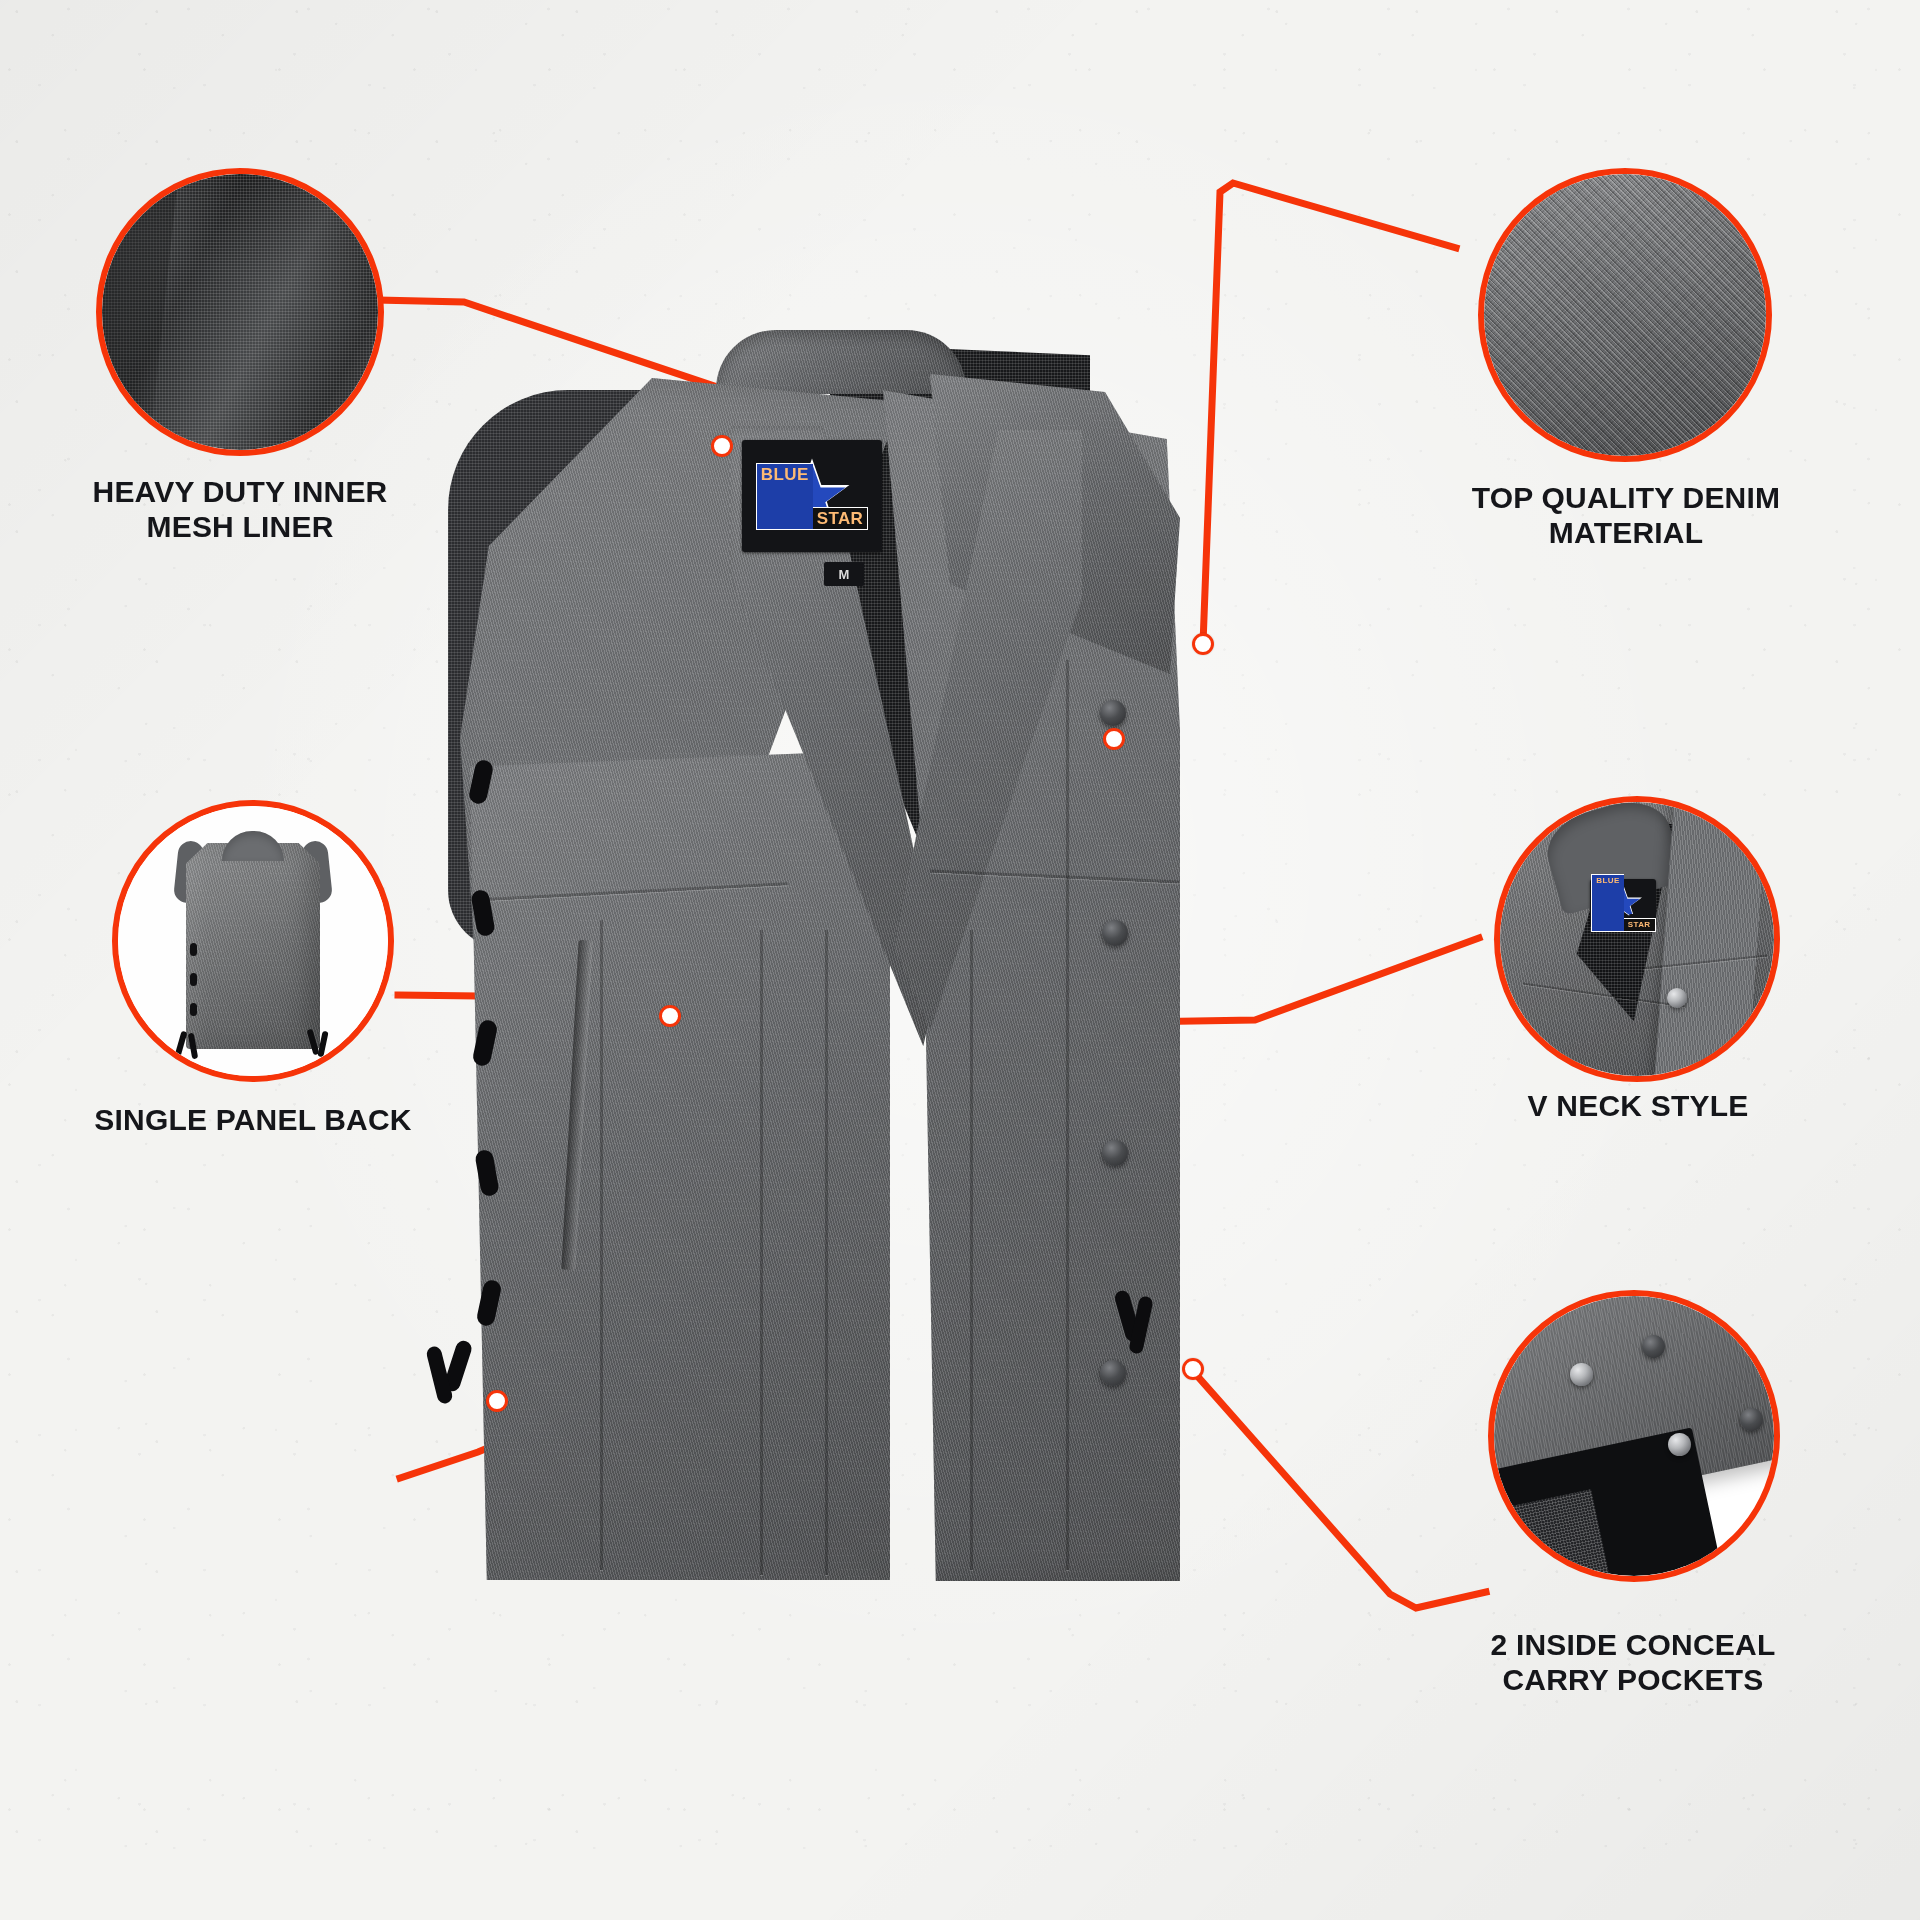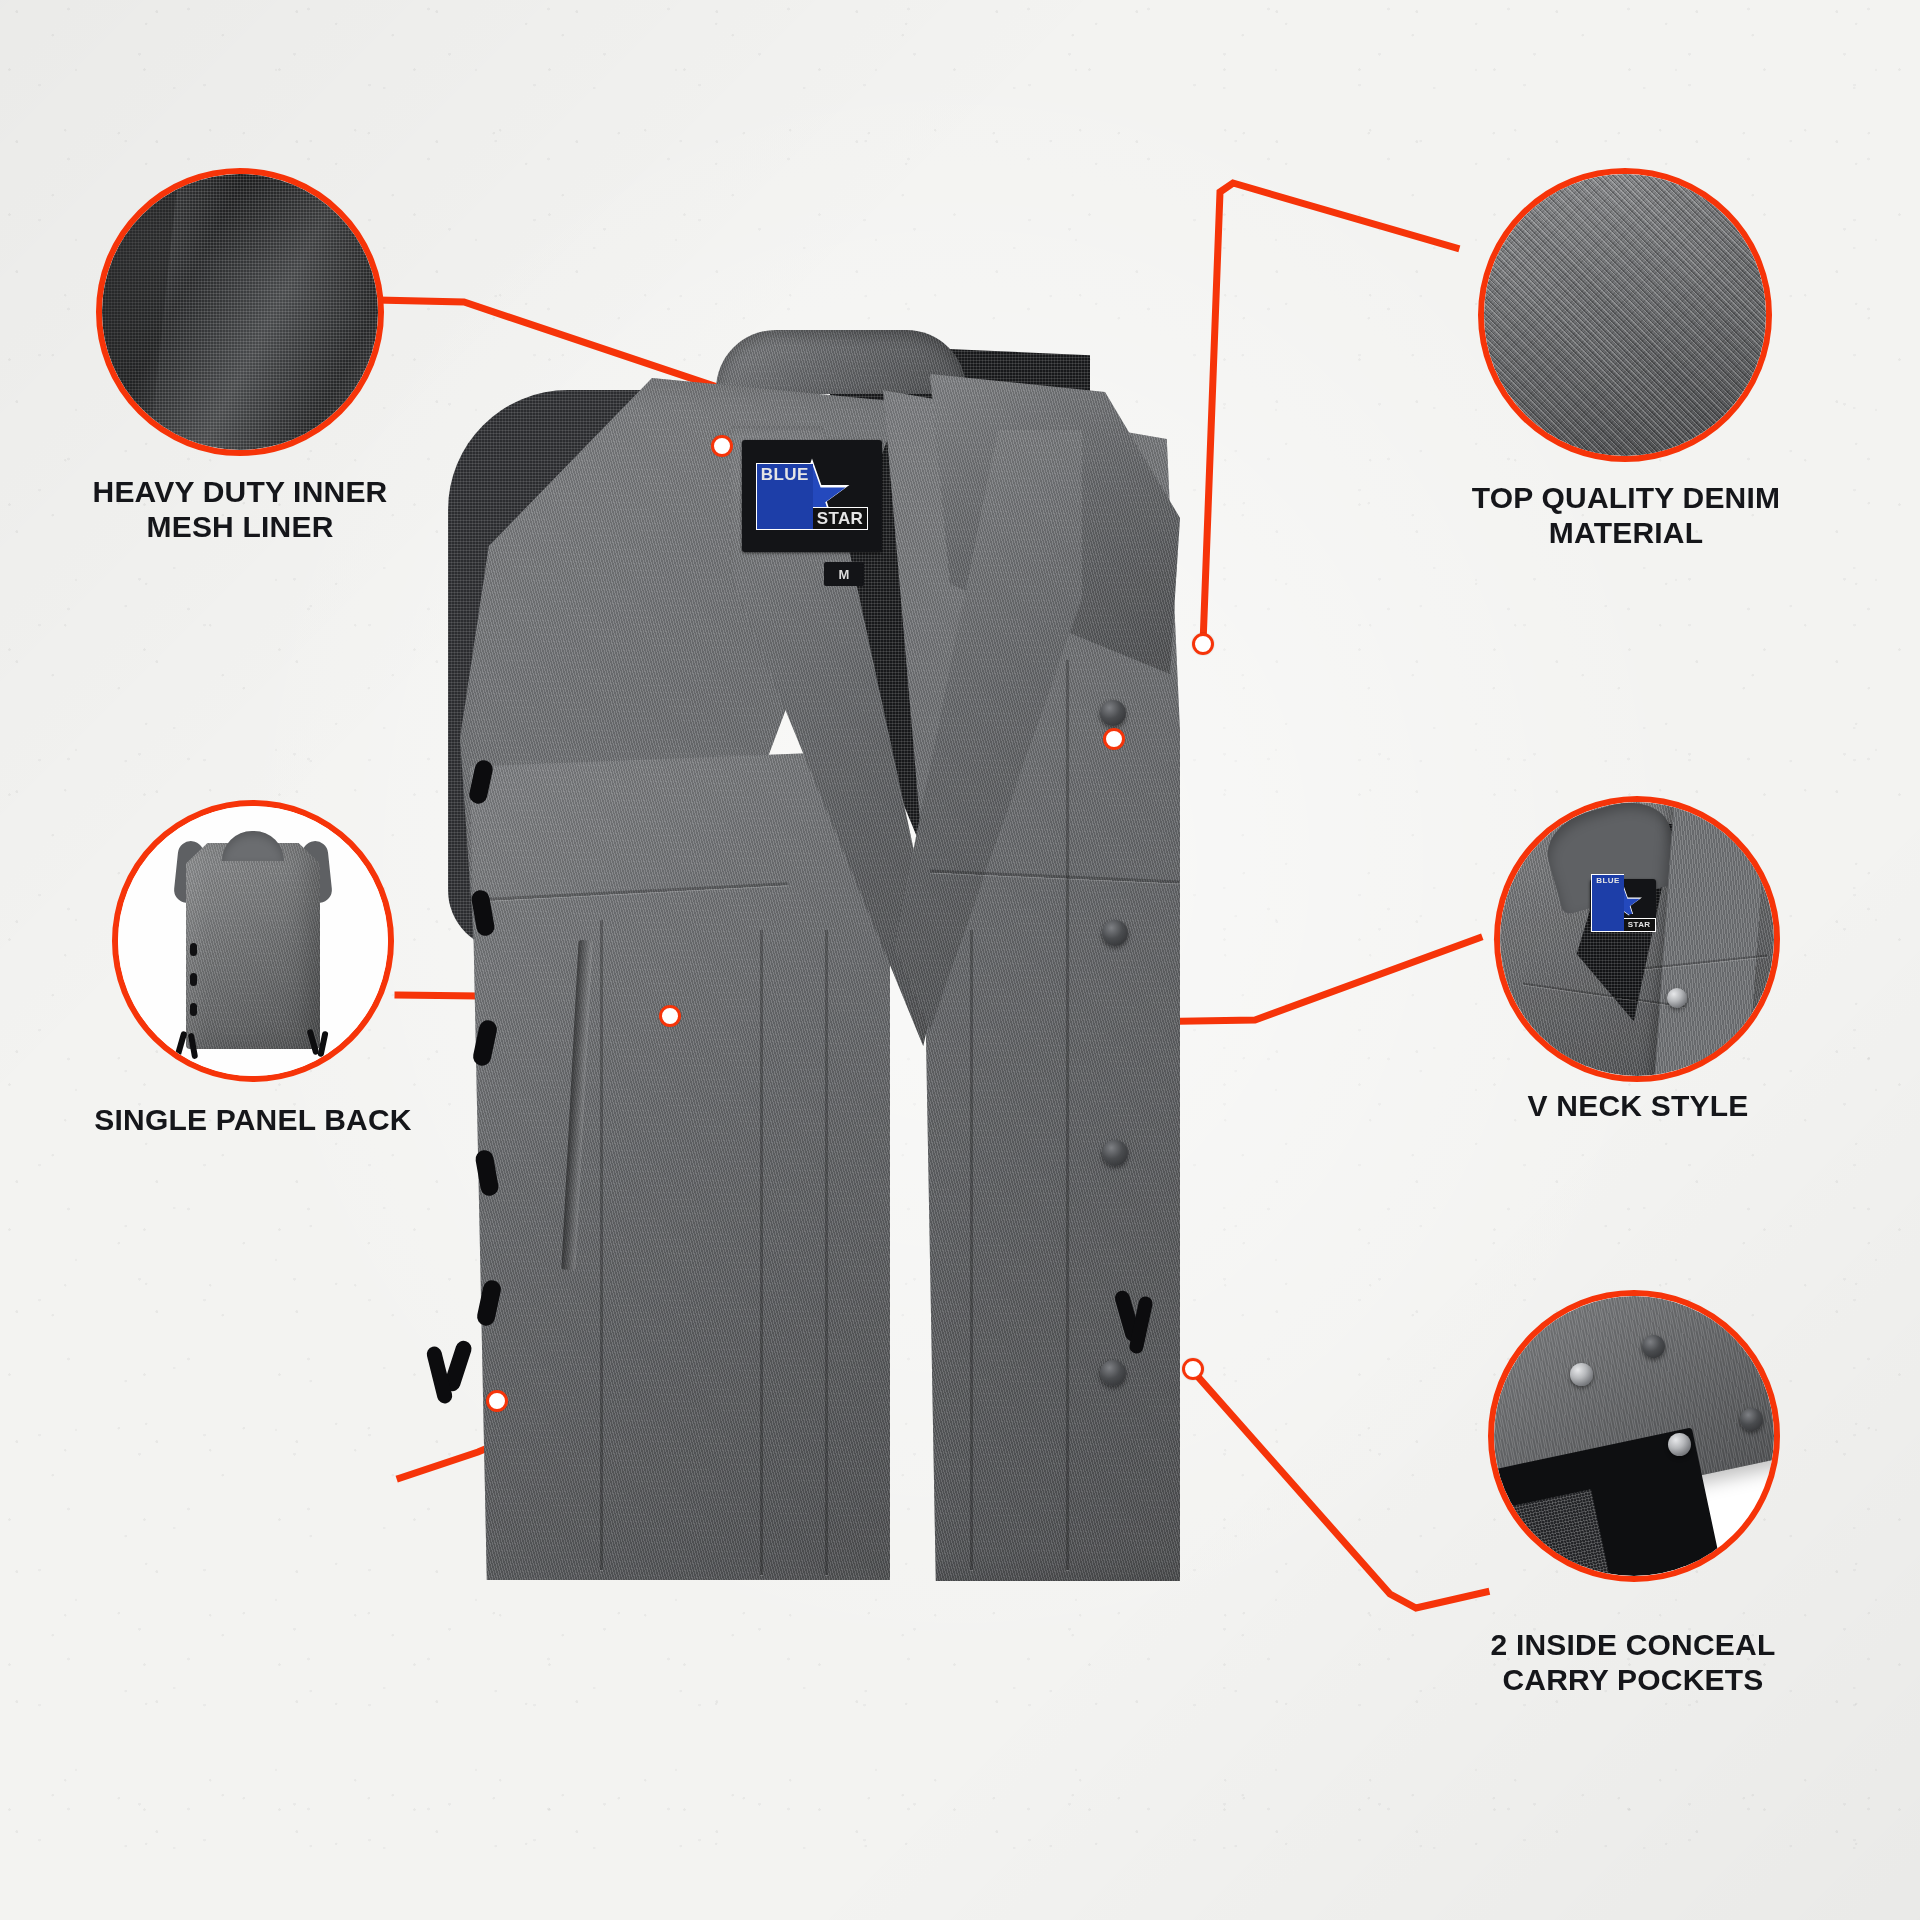--- a/index.html
+++ b/index.html
@@ -207,21 +207,21 @@
   
   .patch{
     position:absolute;background:#131417;border-radius:3px;
     box-shadow:0 1px 3px rgba(0,0,0,.6);
     display:flex;align-items:center;justify-content:center;
   }
   .logo-wrap{position:relative;display:flex;align-items:center;justify-content:center;}
   .logo-star{position:absolute;left:50%;top:50%;transform:translate(-50%,-52%);}
   .logo-words{position:relative;display:flex;z-index:2;}
   .w-blue,.w-star{
-    font-weight:bold;color:#e5e5e5;letter-spacing:.4px;
+    font-weight:bold;color:#fdba74;letter-spacing:.4px;
     padding:2px 4px;line-height:1;text-align:right;
   }
   .w-blue{background:#1d3ea8;border:1.5px solid #fff;border-right:none;}
   .w-star{background:#111;border:1.5px solid #fff;border-left:none;margin-top:44px;}
   .size-tag{
     position:absolute;background:#131417;border-radius:2px;
     color:#ddd;display:flex;align-items:center;justify-content:center;
     font-weight:bold;
   }
 

